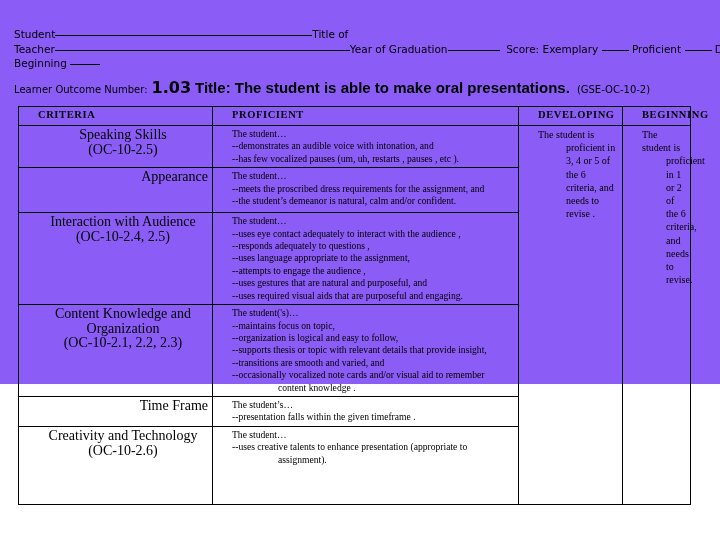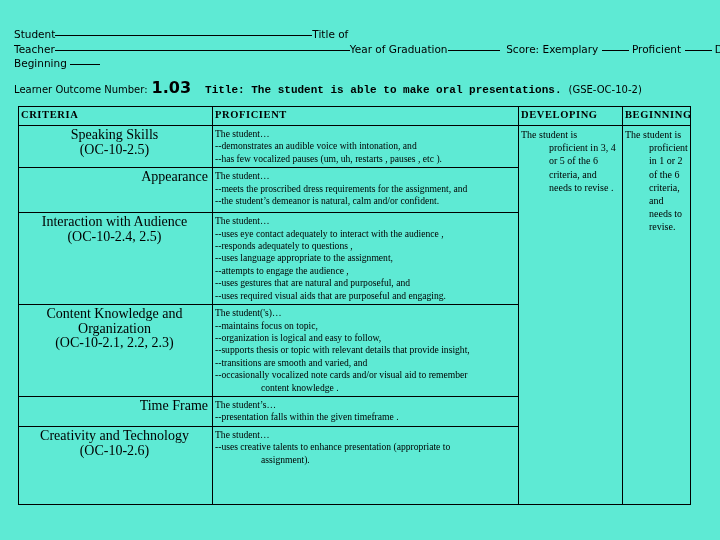--- a/index.html
+++ b/index.html
@@ -10,22 +10,22 @@
   body {
     width: 720px;
     height: 540px;
     overflow: hidden;
     font-family: "Liberation Serif", serif;
     color: #000000;
   }
   .page {
     position: relative;
     width: 720px;
-    height: 540px;
-    background: #5eead4;
+    height: 384px;
+    background: #8b5cf6;
   }
 
   
   .header {
     position: absolute;
     left: 14px;
     top: 26px;
     width: 692px;
     font-family: "DejaVu Sans", sans-serif;
     font-size: 10.5px;
@@ -58,44 +58,43 @@
   .lbl-sm {
     font-family: "DejaVu Sans", sans-serif;
     font-size: 10px;
   }
   .num-bold {
     font-family: "DejaVu Sans", sans-serif;
     font-size: 16px;
     font-weight: bold;
   }
   .title-bold {
-    font-family: Liberation Mono, monospace;
-    font-size: 11px;
+    font-family: Liberation Sans, sans-serif;
+    font-size: 15px;
     font-weight: bold;
-    margin-left: 10px;
   }
   .gse {
     font-family: "DejaVu Sans", sans-serif;
     font-size: 10px;
     margin-left: 3px;
   }
 
   
   table.rubric {
     position: absolute;
     left: 18px;
     top: 106px;
     width: 672px;
     border-collapse: collapse;
     table-layout: fixed;
   }
   table.rubric td, table.rubric th {
     border: 1.6px solid #000;
     vertical-align: top;
-    padding: 2px 4px 2px 2px;
+    padding: 2px 4px 2px 19px;
   }
   th.col-head {
     font-family: "Liberation Serif", serif;
     font-weight: bold;
     font-size: 10.5px;
     letter-spacing: 0.6px;
     text-align: left;
     padding: 3px 4px 3px 6px;
     height: 14px;
   }

